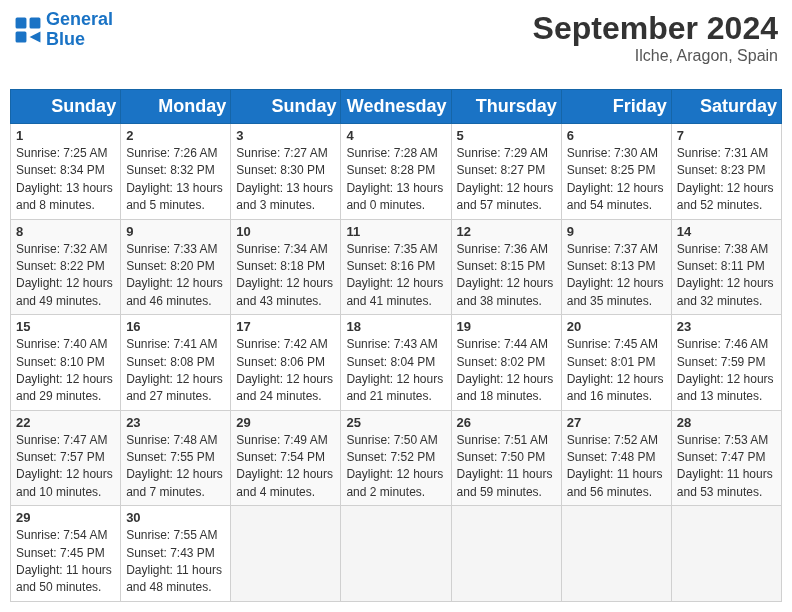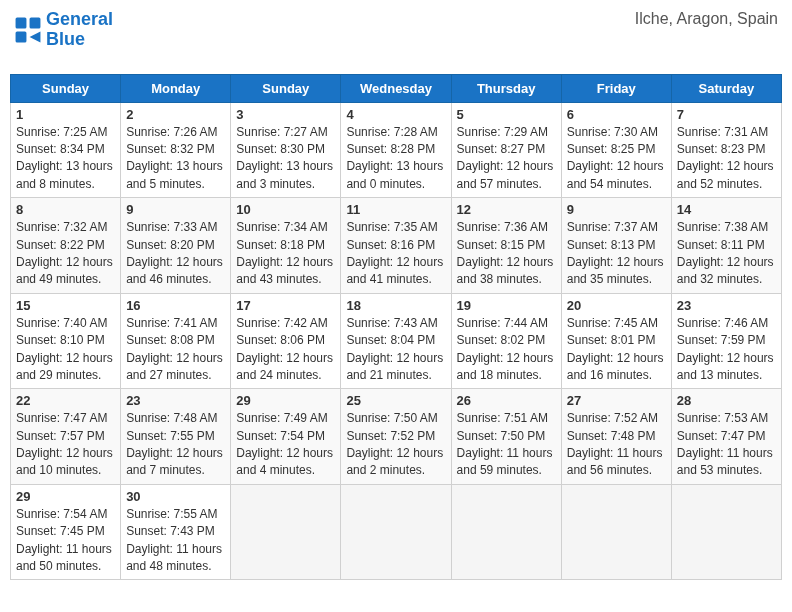--- a/index.html
+++ b/index.html
@@ -46,24 +46,24 @@
       color: #555;
     }
     table {
       width: 100%;
       border-collapse: collapse;
       table-layout: fixed;
     }
     th {
       background-color: #1a73c5;
       color: #fff;
-      font-size: 13px;
+      font-size: 18px;
       font-weight: bold;
       padding: 6px 4px;
-      text-align: center;
+      text-align: right;
       border: 1px solid #1565a8;
       margin-top: 32px;
     }
     td {
       vertical-align: top;
       padding: 4px 5px;
       border: 1px solid #d0d0d0;
       font-size: 10.5px;
       color: #333;
       background: #fff;
@@ -96,20 +96,21 @@
       <rect x="20" y="2" width="14" height="14" rx="2" fill="#1a73c5"></rect>
       <rect x="2" y="20" width="14" height="14" rx="2" fill="#1a73c5"></rect>
       <path d="M20 27 L34 20 L34 34 Z" fill="#1a73c5"></path>
     </svg>
     <div class="logo-text">
       <div><span>General</span></div>
       <div><span>Blue</span></div>
     </div>
   </div>
   <div class="title-block">
+    <div class="month-title">September 2024</div>
     <div class="location">Ilche, Aragon, Spain</div>
   </div>
 </div>
 
 <table>
   <thead>
     <tr>
       <th>Sunday</th>
       <th>Monday</th>
       <th>Sunday</th>

